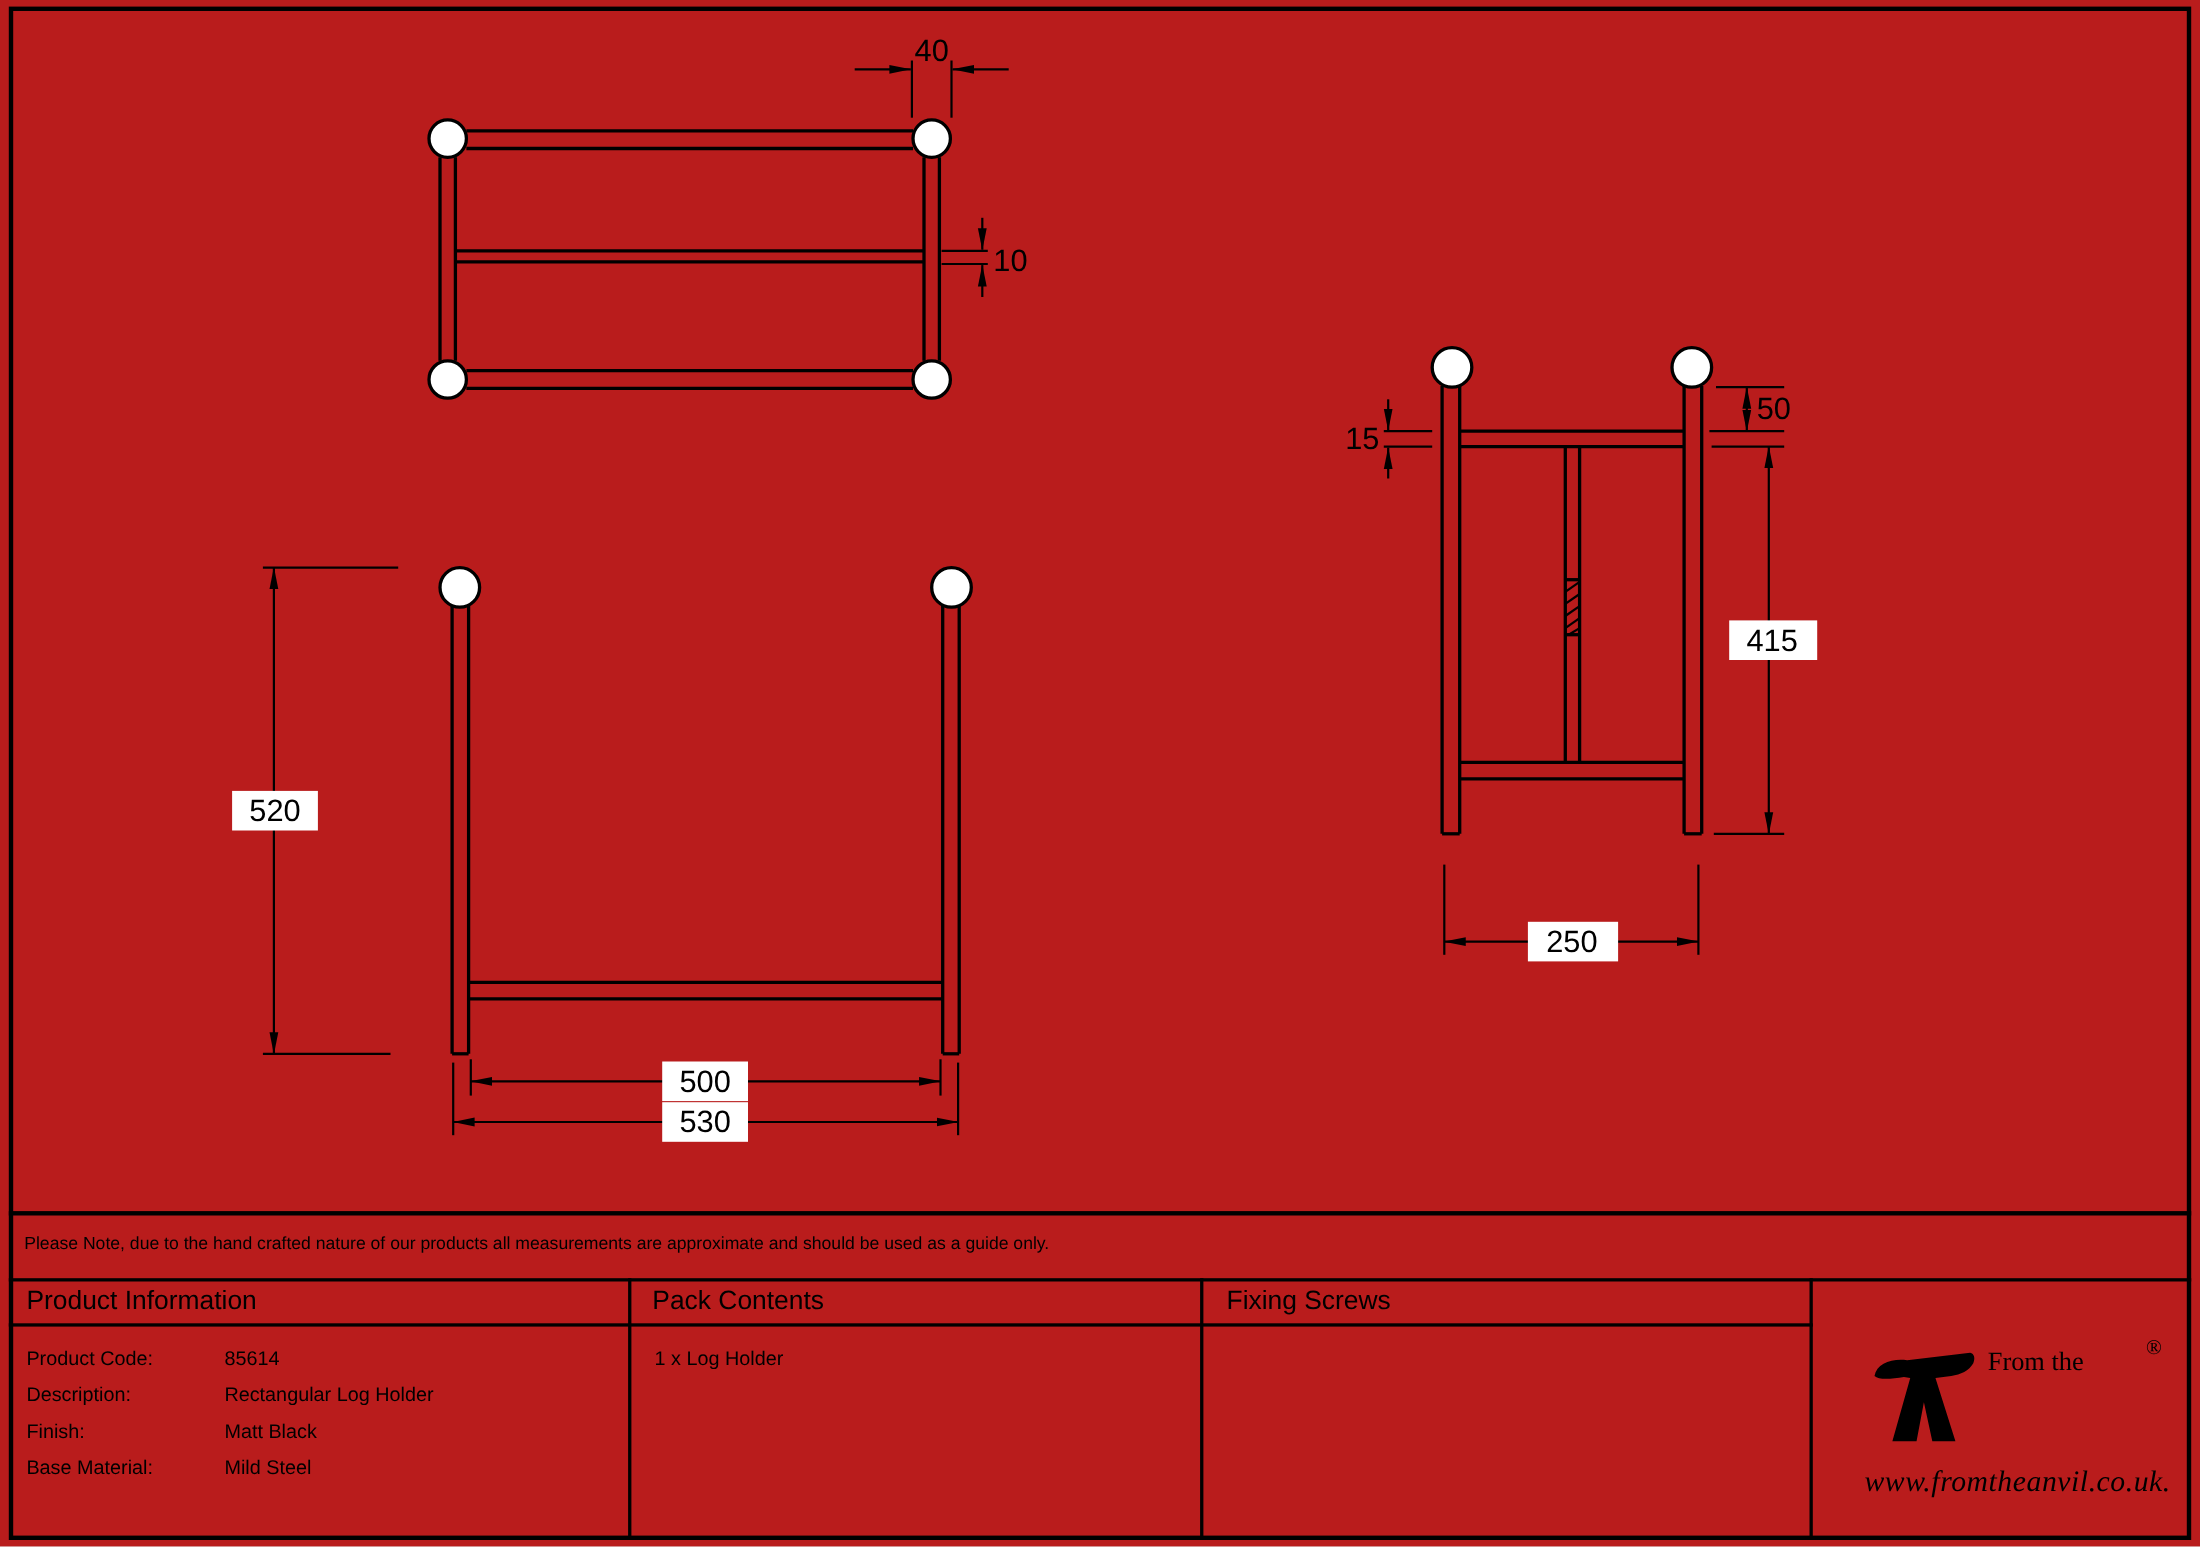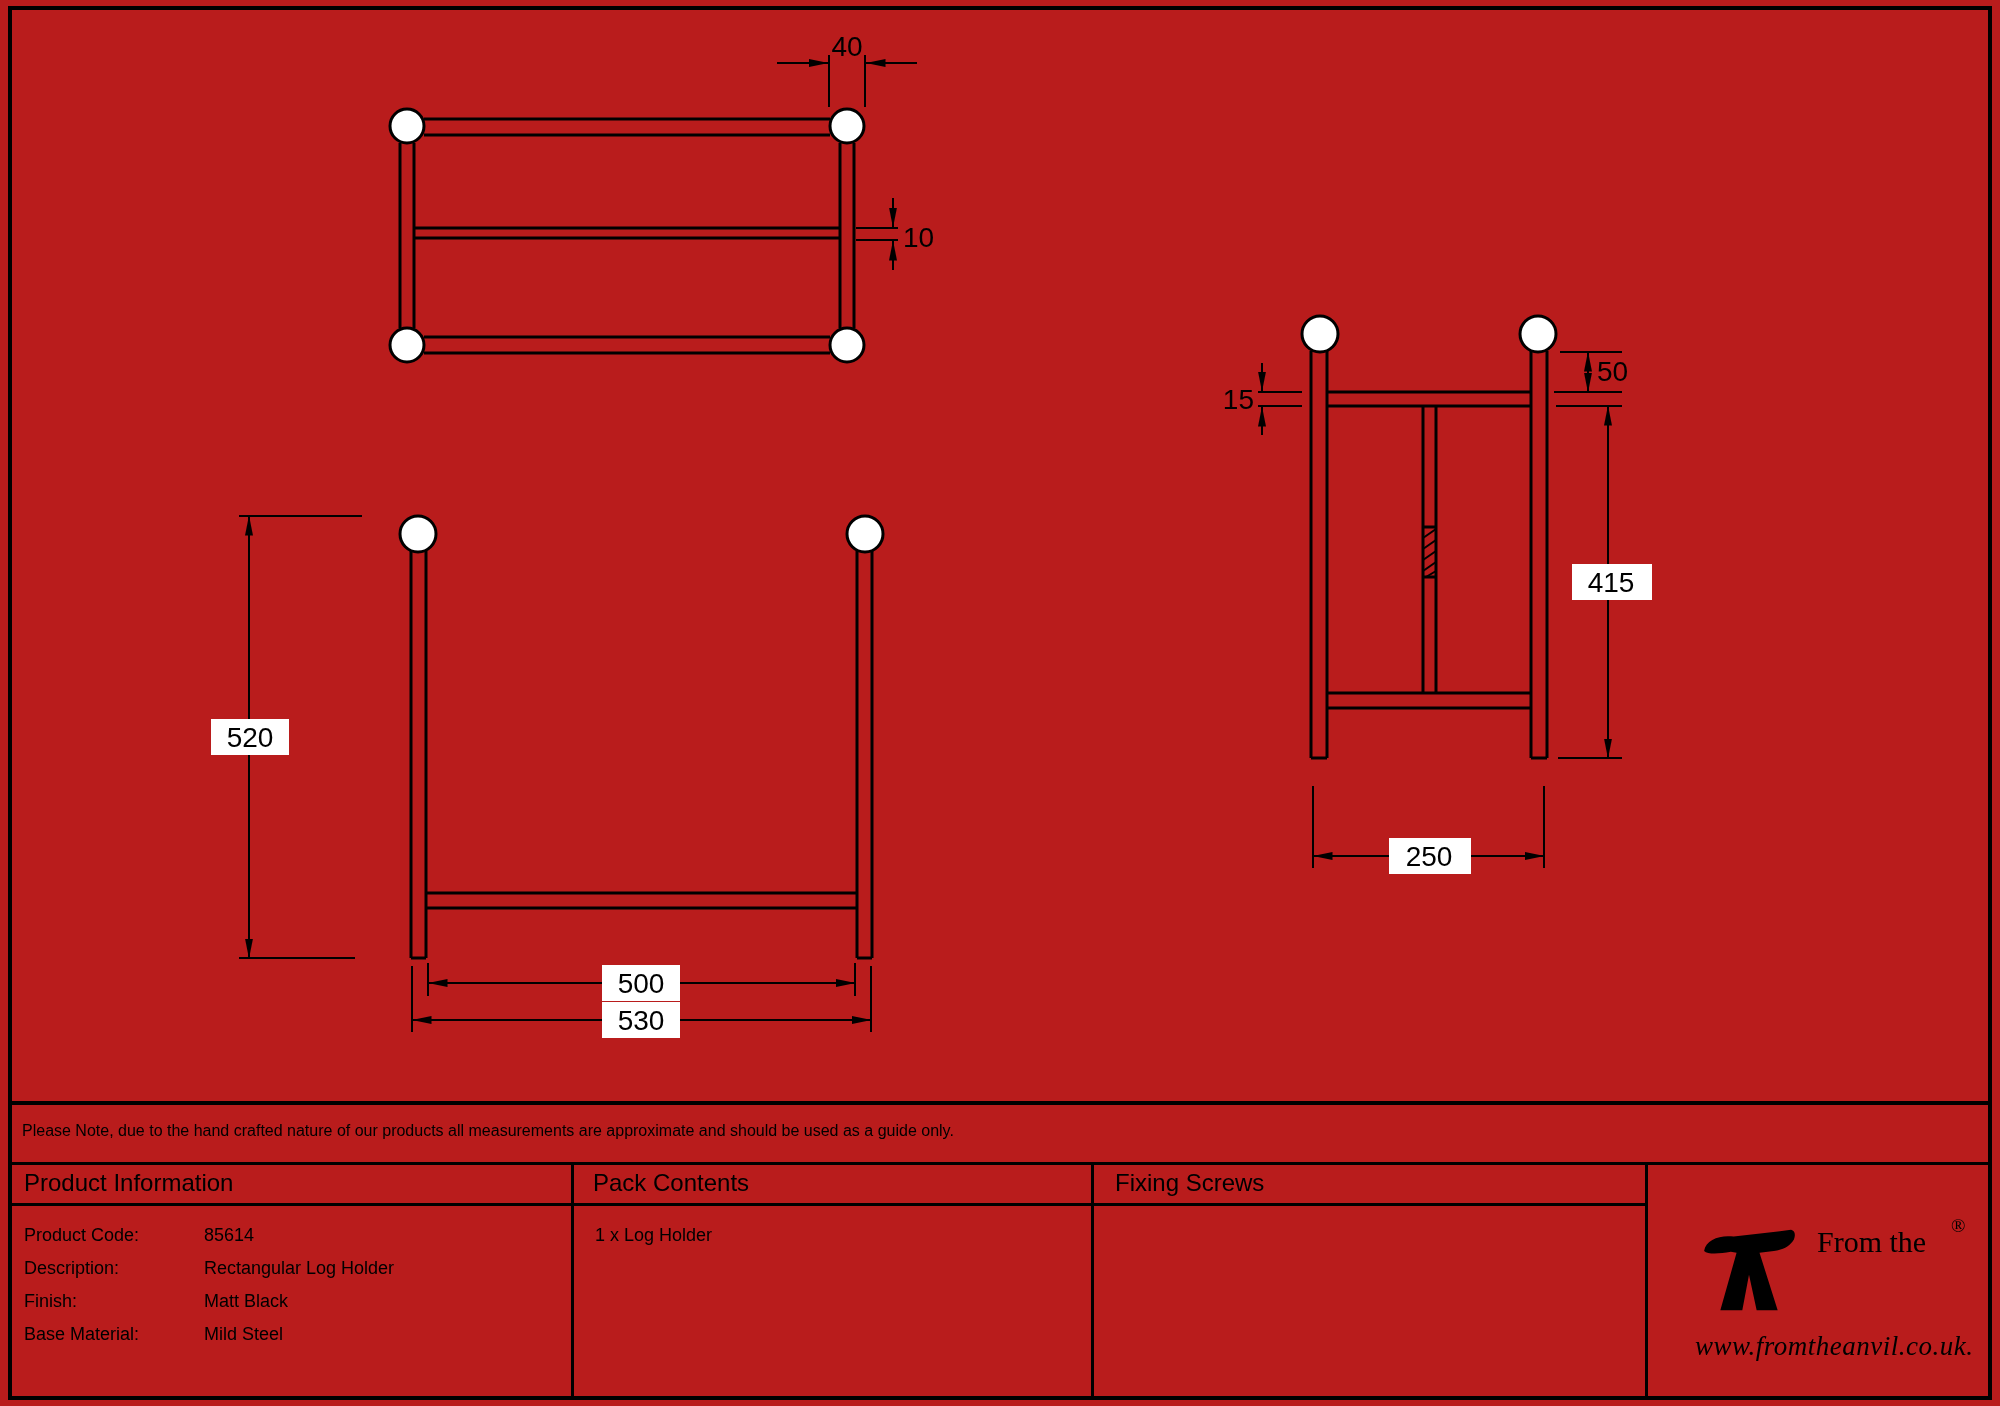--- a/index.html
+++ b/index.html
@@ -18,21 +18,21 @@
     border:4px solid #000;box-sizing:border-box;
   }
   .drawing{position:absolute;left:0;top:0;width:2000px;height:1406px;}
   .note-text{left:22px;top:1111px;height:40px;line-height:40px;font-size:16px;}
   .th{height:36px;line-height:36px;font-size:24px;}
   .cell-text{height:36px;line-height:36px;font-size:18px;}
   .dim-label{font-size:28px;font-family:"Liberation Sans",sans-serif;}
   
   .logo{position:absolute;left:1649px;top:1205px;width:342px;height:170px;}
   .anvil-icon{position:absolute;left:52px;top:22px;width:96px;height:86px;}
-  .from-the{position:absolute;left:158px;top:20px;font-family:"Liberation Serif",serif;font-size:30px;margin-left:10px;}
+  .from-the{position:absolute;left:158px;top:20px;font-family:"Liberation Serif",serif;font-size:24px;}
   .reg-mark{position:absolute;left:302px;top:10px;font-family:"Liberation Serif",serif;font-size:19px;}
   .anvil-word{position:absolute;left:150px;top:36px;font-family:"Liberation Serif",serif;font-size:88px;line-height:1;letter-spacing:-2px;}
   .i-diamond{position:absolute;left:99px;top:-6px;font-size:19px;letter-spacing:0;}
   .website{position:absolute;left:46px;top:126px;font-family:"Liberation Serif",serif;font-style:italic;font-size:27px;letter-spacing:0.5px;}
 </style>
 </head>
 <body>
 
 <div class="page">
 

